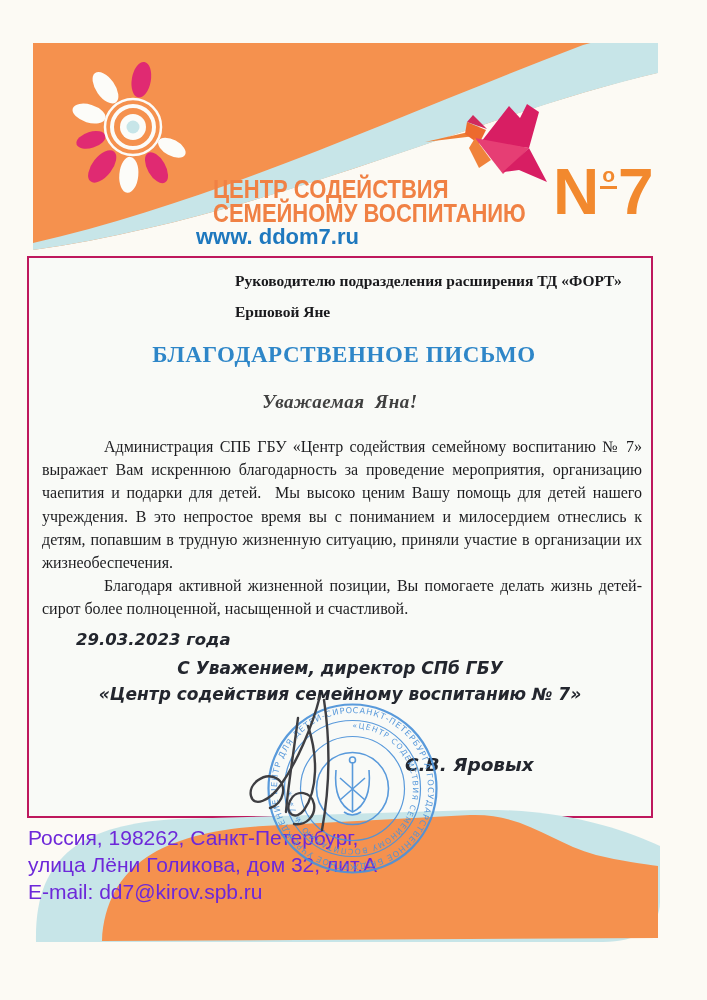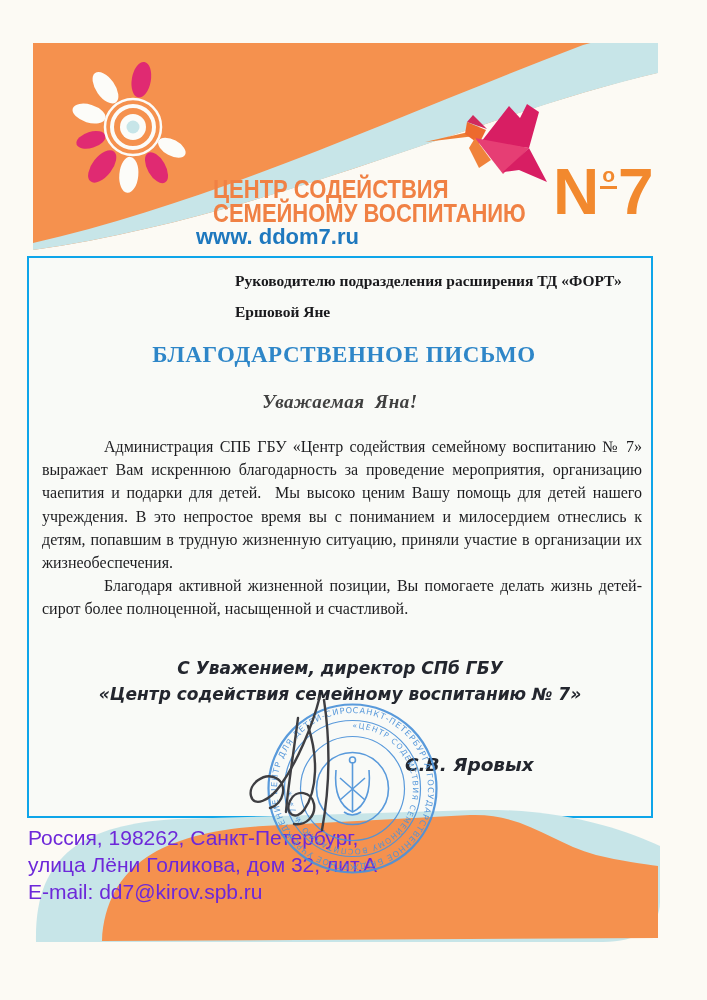--- a/index.html
+++ b/index.html
@@ -36,21 +36,21 @@
   .org-number .big-7 { font-size:64px; line-height:58px; }
   .website {
     position:absolute; left:196px; top:224px;
     color:#1E78BE; font-family:"Liberation Sans", sans-serif;
     font-weight:700; font-size:22px;
   }
 
   
   .letter {
     position:absolute; left:27px; top:256px; width:626px; height:562px;
-    background:#F9FAF7; border:2px solid #0ea5e9;
+    background:#F9FAF7; border:2px solid #be185d;
   }
   .recipient {
     position:absolute; left:206px; top:7px;
     font-weight:700; font-size:15.5px; color:#19191c; line-height:31px;
     white-space:nowrap;
   }
   .letter-title {
     position:absolute; left:4px; top:84px; width:100%;
     text-align:center; color:#2E86C8; font-weight:700;
     font-size:23px; letter-spacing:0.6px;
@@ -166,20 +166,21 @@
     </div>
 
     <div class="letter-title">БЛАГОДАРСТВЕННОЕ ПИСЬМО</div>
     <div class="greeting">Уважаемая&nbsp; Яна!</div>
 
     <div class="body-text">
       <p>Администрация СПБ ГБУ «Центр содействия семейному воспитанию № 7» выражает Вам искреннюю благодарность за проведение мероприятия, организацию чаепития и подарки для детей.&nbsp; Мы высоко ценим Вашу помощь для детей нашего учреждения. В это непростое время вы с пониманием и милосердием отнеслись к детям, попавшим в трудную жизненную ситуацию, приняли участие в организации их жизнеобеспечения.</p>
       <p>Благодаря активной жизненной позиции, Вы помогаете делать жизнь детей-сирот более полноценной, насыщенной и счастливой.</p>
     </div>
 
+    <div class="date-line script">29.03.2023 года</div>
     <div class="signoff-1 script">С Уважением, директор СПб ГБУ</div>
     <div class="signoff-2 script">«Центр содействия семейному воспитанию № 7»</div>
     <div class="signer-name script">С.В. Яровых</div>
   </div>
 
   <svg class="stamp" viewBox="0 0 177 177">
     <defs>
       <path id="ringOuter" d="M 88.5,13 a 75.5,75.5 0 1,1 -0.01,0 z" fill="none"></path>
       <path id="ringInner" d="M 88.5,28 a 60.5,60.5 0 1,1 -0.01,0 z" fill="none"></path>
     </defs>

